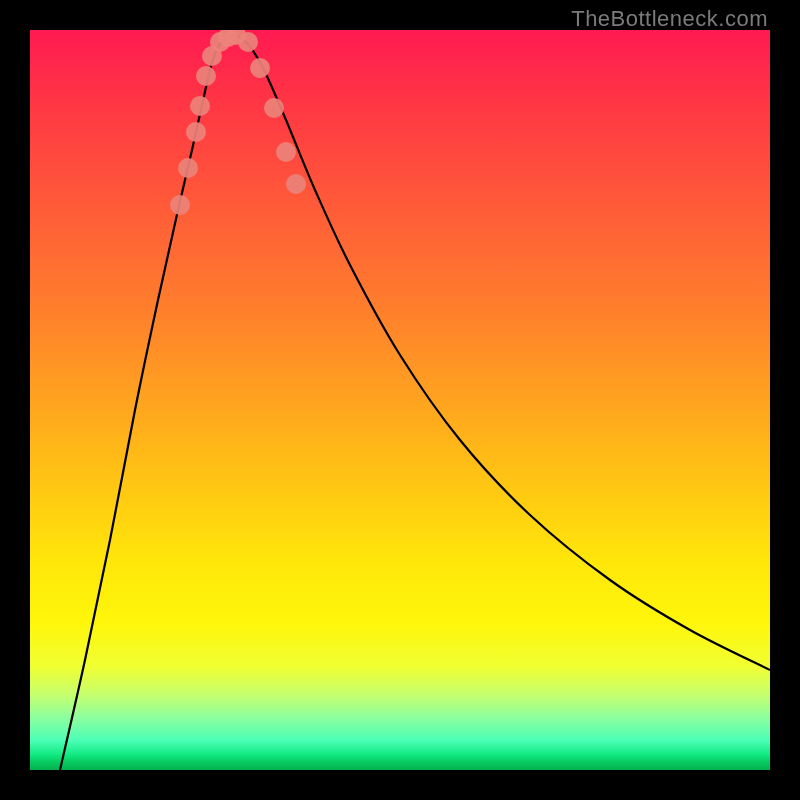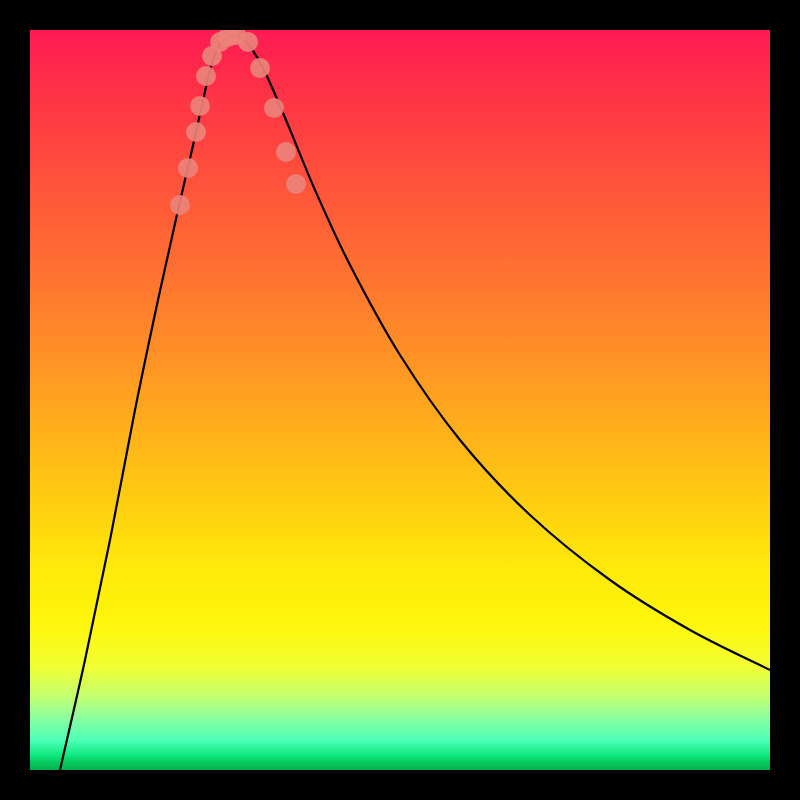--- a/index.html
+++ b/index.html
@@ -72,20 +72,21 @@
   }
   .dot {
     fill: rgba(235,130,122,0.92);
     stroke: none;
   }
 </style>
 </head>
 <body>
 
 <div class="stage">
+  <div class="watermark">TheBottleneck.com</div>
   <div class="plot"></div>
 
   <svg class="curve" viewBox="0 0 740 740" preserveAspectRatio="none">
     <path id="left-branch" class="curve-path" d="M 30 740 C 34.166666666666664 721.6666666666666, 46.666666666666664 668.3333333333334, 55 630 C 63.333333333333336 591.6666666666666, 71.66666666666667 551.6666666666666, 80 510 C 88.33333333333333 468.3333333333333, 97 420, 105 380 C 113 340, 120.83333333333333 303.3333333333333, 128 270 C 135.16666666666666 236.66666666666666, 142.33333333333334 205, 148 180 C 153.66666666666666 155, 158 137.5, 162 120 C 166 102.5, 169 88.33333333333333, 172 75 C 175 61.666666666666664, 177.83333333333334 48.5, 180 40 C 182.16666666666666 31.5, 183.33333333333334 28.333333333333332, 185 24 C 186.66666666666666 19.666666666666668, 188.16666666666666 16.5, 190 14 C 191.83333333333334 11.5, 193.5 10.5, 196 9 C 198.5 7.5, 203.5 5.666666666666667, 205 5"></path>
     <path id="right-branch" class="curve-path-right" d="M 205 5 C 207.16666666666666 6.5, 213.16666666666666 8.166666666666668, 218 14 C 222.83333333333334 19.833333333333332, 227.66666666666666 27.333333333333336, 234 40 C 240.33333333333334 52.666666666666664, 247.5 70, 256 90 C 264.5 110, 274.3333333333333 135.83333333333334, 285 160 C 295.6666666666667 184.16666666666666, 305.8333333333333 207.5, 320 235 C 334.1666666666667 262.5, 351.6666666666667 295.8333333333333, 370 325 C 388.3333333333333 354.1666666666667, 408.3333333333333 383.3333333333333, 430 410 C 451.6666666666667 436.6666666666667, 475 461.6666666666667, 500 485 C 525 508.3333333333333, 553.3333333333334 530.8333333333334, 580 550 C 606.6666666666666 569.1666666666666, 633.3333333333334 585, 660 600 C 686.6666666666666 615, 726.6666666666666 633.3333333333334, 740 640"></path>
     <g id="dots">
         <circle cx="150" cy="175" r="10" class="dot"></circle>
         <circle cx="158" cy="138" r="10" class="dot"></circle>
         <circle cx="166" cy="102" r="10" class="dot"></circle>
         <circle cx="170" cy="76" r="10" class="dot"></circle>

